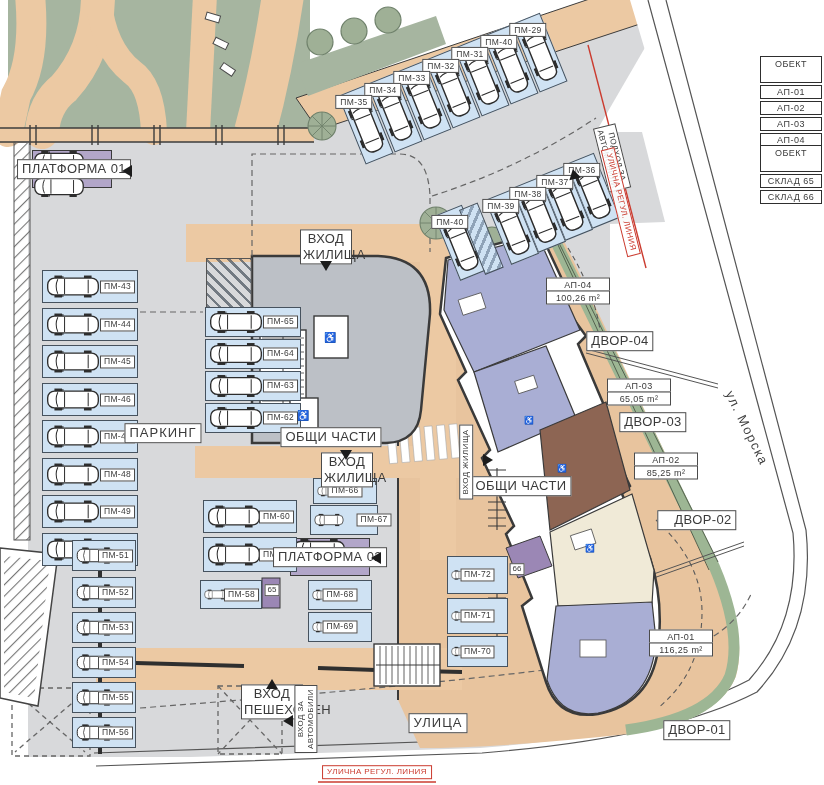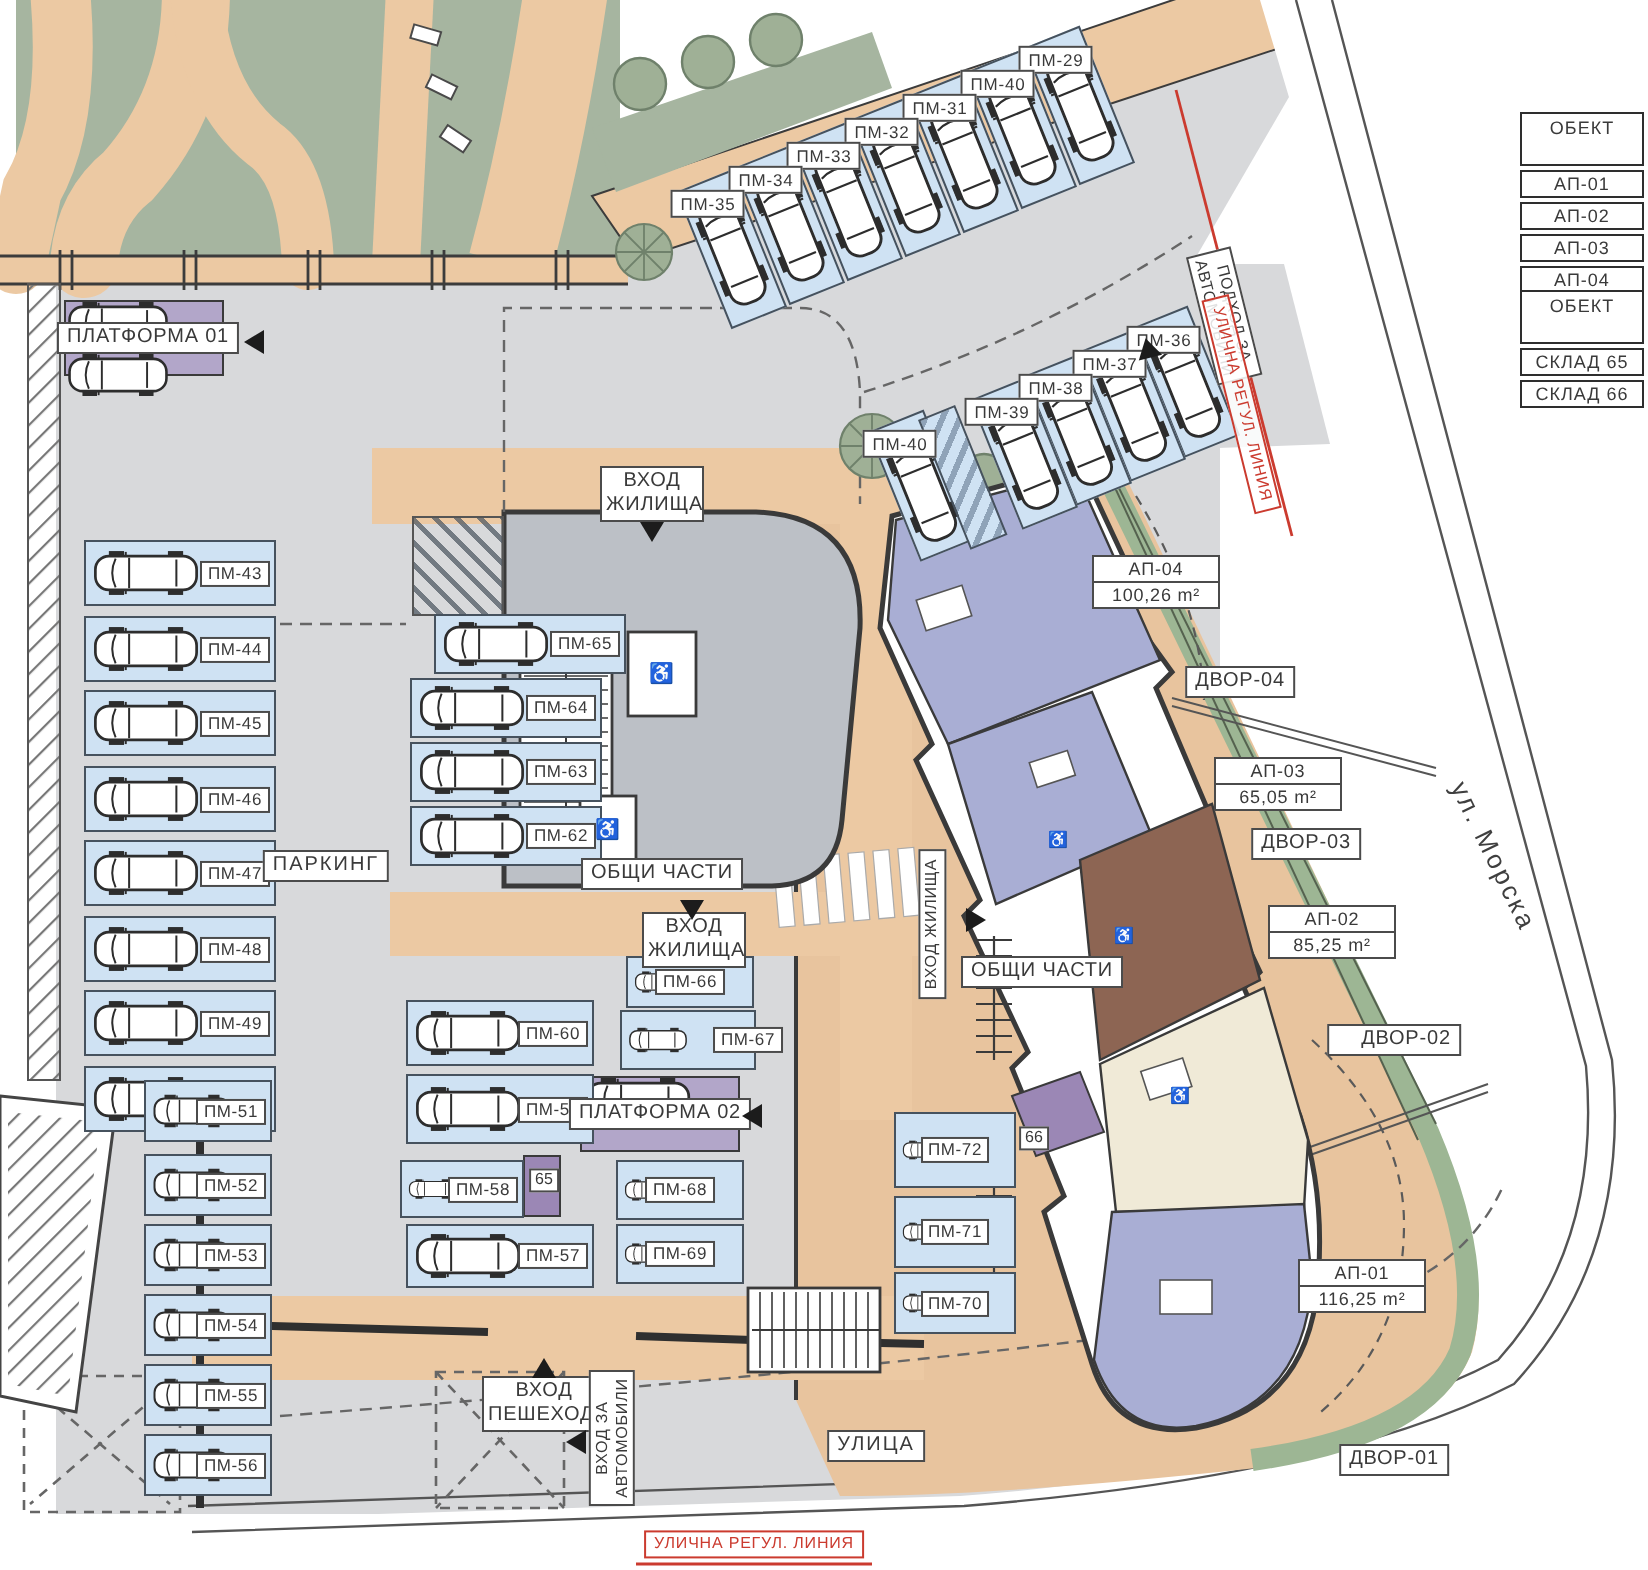--- a/index.html
+++ b/index.html
@@ -1,19 +1,19 @@
 <!DOCTYPE html>
 <html><head>
 <meta charset="utf-8">
 <style>
 html,body{margin:0;padding:0;width:824px;height:785px;overflow:hidden;background:#fff;
 font-family:"Liberation Sans",sans-serif;}
 #plan{position:absolute;inset:0;width:824px;height:785px;}
 #bg{position:absolute;left:0;top:0;z-index:0;}
-.lbl{position:absolute;background:#fff;border:1px solid #4b4b4b;color:#3a3a3a;font-size:10px;
+.lbl{position:absolute;background:#fff;border:1px solid #4b4b4b;color:#3a3a3a;font-size:13px;
 line-height:1.2;padding:1px 4px;white-space:nowrap;transform:translate(-50%,-50%);
 text-align:center;letter-spacing:0.4px;z-index:30;}
 .lbl.two{white-space:normal;width:46px;padding:1px 2px;}
 .lbl.small{font-size:8px;padding:0 2px;letter-spacing:0;}
 .lbl.red{color:#cb3b2f;border-color:#cb3b2f;background:rgba(255,255,255,.85);font-size:8px;}
 .street-name{position:absolute;background:none;border:none;color:#3f3f3f;font-size:13px;
 letter-spacing:1.5px;z-index:30;white-space:nowrap;}
 .apt{position:absolute;transform:translate(-50%,-50%);z-index:30;text-align:center;width:64px;}
 .apt div{background:#fff;border:1px solid #4b4b4b;font-size:9px;color:#3a3a3a;
 padding:1px 2px;letter-spacing:0.4px;}
@@ -839,21 +839,21 @@
         <g fill="none" stroke="#2d2d2d" stroke-width="1.2">
           <path d="M14,4.5 Q10,13 14,21.5"></path>
           <line x1="22" y1="4" x2="22" y2="22"></line>
           <line x1="50" y1="5" x2="50" y2="21"></line>
           <line x1="20" y1="3" x2="20" y2="0.5"></line>
           <line x1="20" y1="23" x2="20" y2="25.5"></line>
         </g>
       </svg>
       <span class="spot-label" style="right: 2px; top: 50%; transform: translateY(-50%);">ПМ-56</span>
     </div>
-    <div class="spot" style="left: 205px; top: 307px; width: 96px; height: 30px; margin-left: 12px;">
+    <div class="spot" style="left: 205px; top: 307px; width: 96px; height: 30px;">
       <svg viewBox="0 0 64 26" width="54" height="22" style="left: 3px; top: 3px;">
         <g fill="#2d2d2d" stroke="none">
           <rect x="10" y="0" width="9" height="3.5"></rect>
           <rect x="45" y="0" width="9" height="3.5"></rect>
           <rect x="10" y="22.5" width="9" height="3.5"></rect>
           <rect x="45" y="22.5" width="9" height="3.5"></rect>
         </g>
         <rect x="2" y="3" width="60" height="20" rx="8" ry="8" fill="#fff" stroke="#2d2d2d" stroke-width="1.6"></rect>
         <g fill="none" stroke="#2d2d2d" stroke-width="1.2">
           <path d="M14,4.5 Q10,13 14,21.5"></path>
@@ -972,39 +972,20 @@
         <g fill="none" stroke="#2d2d2d" stroke-width="1.2">
           <path d="M14,4.5 Q10,13 14,21.5"></path>
           <line x1="22" y1="4" x2="22" y2="22"></line>
           <line x1="50" y1="5" x2="50" y2="21"></line>
           <line x1="20" y1="3" x2="20" y2="0.5"></line>
           <line x1="20" y1="23" x2="20" y2="25.5"></line>
         </g>
       </svg>
       <span class="spot-label" style="right: 2px; top: 50%; transform: translateY(-50%);">ПМ-58</span>
     </div>
-    <div class="spot" style="left: 203px; top: 612px; width: 94px; height: 32px;">
-      <svg viewBox="0 0 64 26" width="54" height="24" style="left: 3px; top: 3px;">
-        <g fill="#2d2d2d" stroke="none">
-          <rect x="10" y="0" width="9" height="3.5"></rect>
-          <rect x="45" y="0" width="9" height="3.5"></rect>
-          <rect x="10" y="22.5" width="9" height="3.5"></rect>
-          <rect x="45" y="22.5" width="9" height="3.5"></rect>
-        </g>
-        <rect x="2" y="3" width="60" height="20" rx="8" ry="8" fill="#fff" stroke="#2d2d2d" stroke-width="1.6"></rect>
-        <g fill="none" stroke="#2d2d2d" stroke-width="1.2">
-          <path d="M14,4.5 Q10,13 14,21.5"></path>
-          <line x1="22" y1="4" x2="22" y2="22"></line>
-          <line x1="50" y1="5" x2="50" y2="21"></line>
-          <line x1="20" y1="3" x2="20" y2="0.5"></line>
-          <line x1="20" y1="23" x2="20" y2="25.5"></line>
-        </g>
-      </svg>
-      <span class="spot-label" style="right: 2px; top: 50%; transform: translateY(-50%);">ПМ-57</span>
-    </div>
     <div class="spot" style="left: 313px; top: 478px; width: 64px; height: 26px;">
       <svg viewBox="0 0 64 26" width="26" height="18" style="left: 3px; top: 3px;">
         <g fill="#2d2d2d" stroke="none">
           <rect x="10" y="0" width="9" height="3.5"></rect>
           <rect x="45" y="0" width="9" height="3.5"></rect>
           <rect x="10" y="22.5" width="9" height="3.5"></rect>
           <rect x="45" y="22.5" width="9" height="3.5"></rect>
         </g>
         <rect x="2" y="3" width="60" height="20" rx="8" ry="8" fill="#fff" stroke="#2d2d2d" stroke-width="1.6"></rect>
         <g fill="none" stroke="#2d2d2d" stroke-width="1.2">

